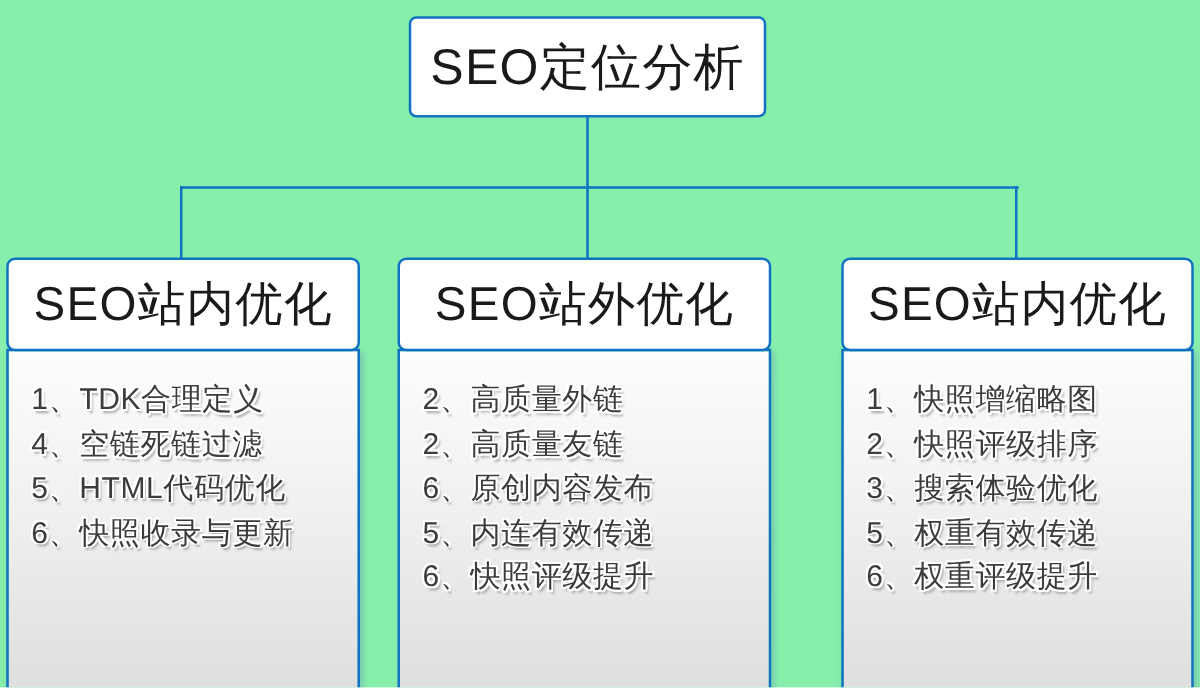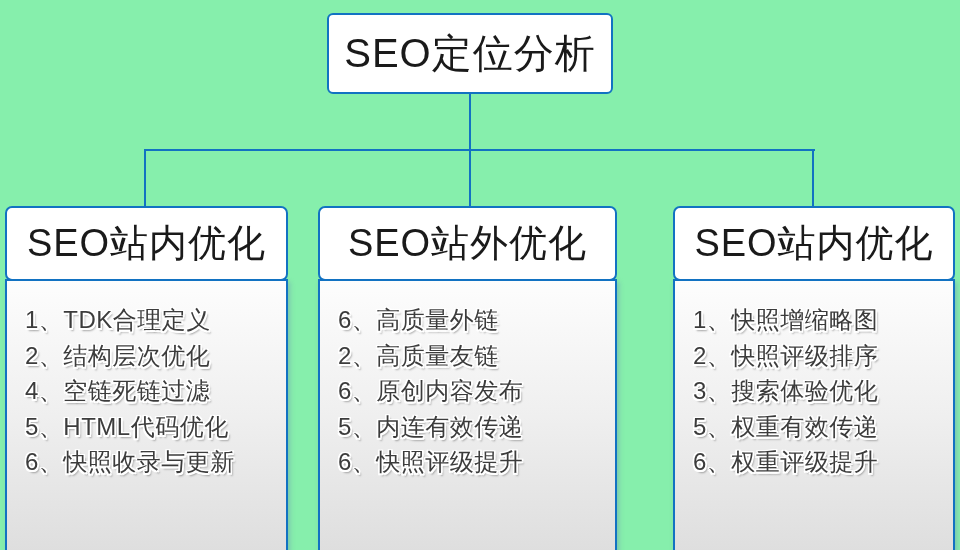--- a/index.html
+++ b/index.html
@@ -114,35 +114,34 @@
     <span>SEO定位分析</span>
   </div>
 
   <div class="column c1">
     <div class="col-header">
       <span>SEO站内优化</span>
     </div>
     <div class="col-list">
       <ul class="item-list">
         <li>1、TDK合理定义</li>
-        <li>2、结构层次优化</li>
         <li>4、空链死链过滤</li>
         <li>5、HTML代码优化</li>
         <li>6、快照收录与更新</li>
       </ul>
     </div>
   </div>
 
   <div class="column c2">
     <div class="col-header">
       <span>SEO站外优化</span>
     </div>
     <div class="col-list">
       <ul class="item-list">
-        <li>6、高质量外链</li>
+        <li>2、高质量外链</li>
         <li>2、高质量友链</li>
         <li>6、原创内容发布</li>
         <li>5、内连有效传递</li>
         <li>6、快照评级提升</li>
       </ul>
     </div>
   </div>
 
   <div class="column c3">
     <div class="col-header">

